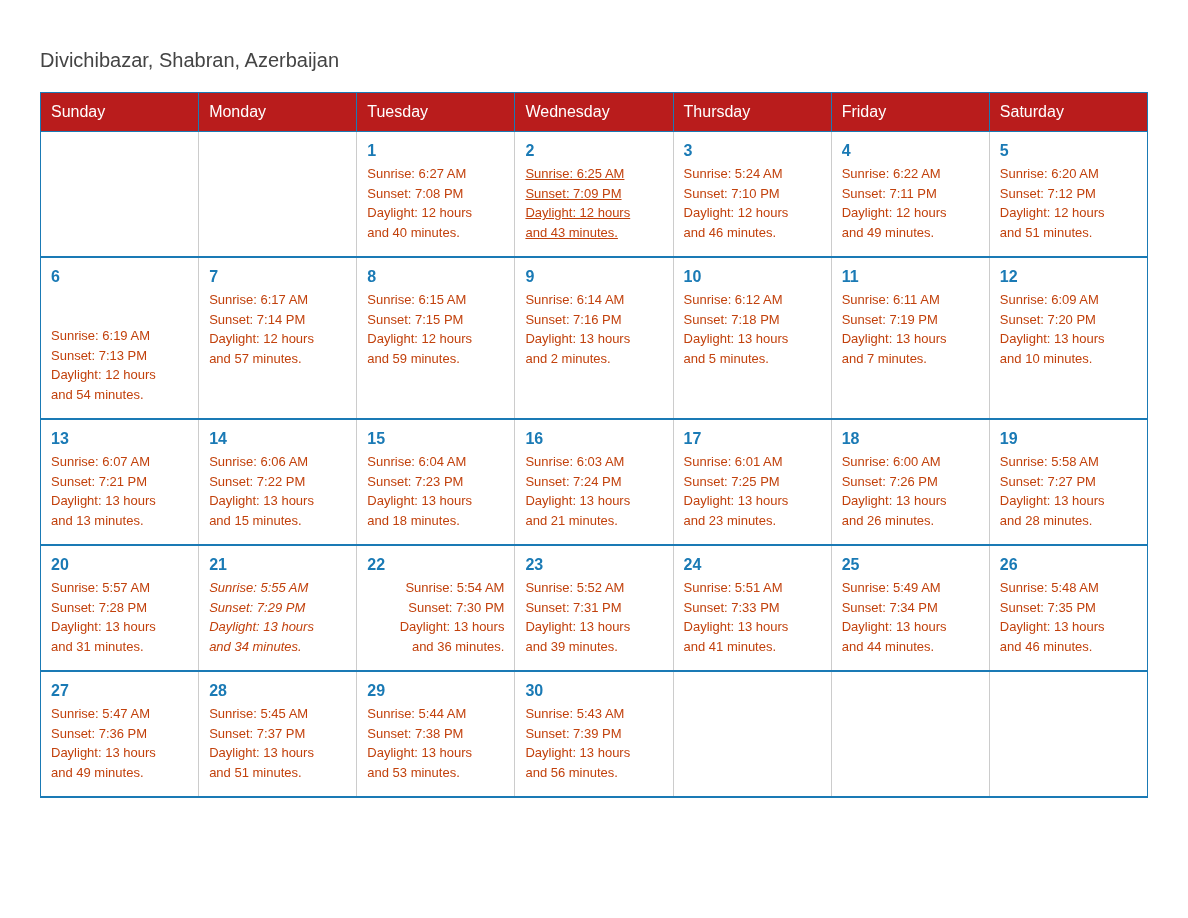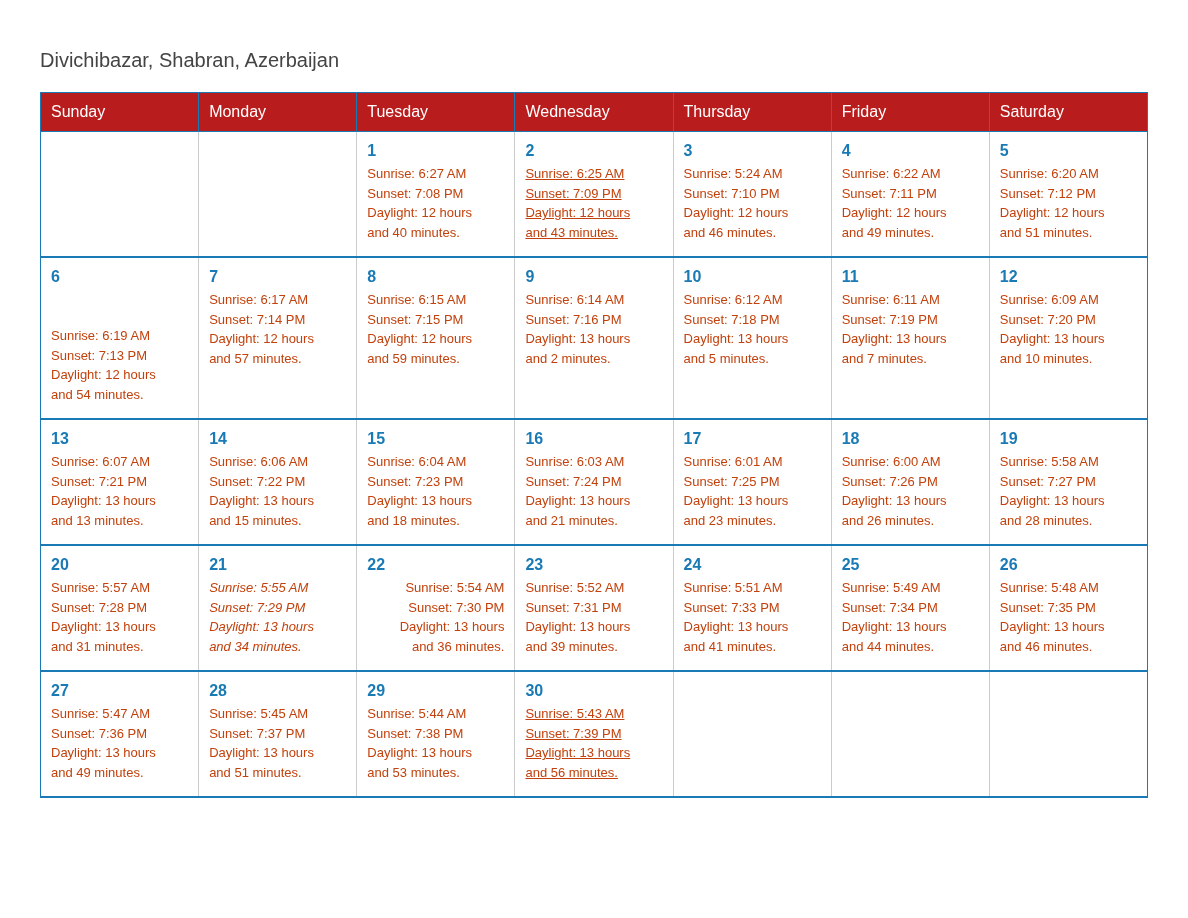--- a/index.html
+++ b/index.html
@@ -344,21 +344,21 @@
         </td>
         <td>
           <span class="day-number">29</span>
           <div class="day-info" style="white-space: pre-line;">Sunrise: 5:44 AM
 Sunset: 7:38 PM
 Daylight: 13 hours
 and 53 minutes.</div>
         </td>
         <td>
           <span class="day-number">30</span>
-          <div class="day-info" style="white-space: pre-line; text-decoration: underline;">Sunrise: 5:43 AM
+          <div class="day-info" style="white-space: pre-line;">Sunrise: 5:43 AM
 Sunset: 7:39 PM
 Daylight: 13 hours
 and 56 minutes.</div>
         </td>
         <td class="empty-cell"></td>
         <td class="empty-cell"></td>
         <td class="empty-cell"></td>
       </tr>
     </tbody>
 </table>

